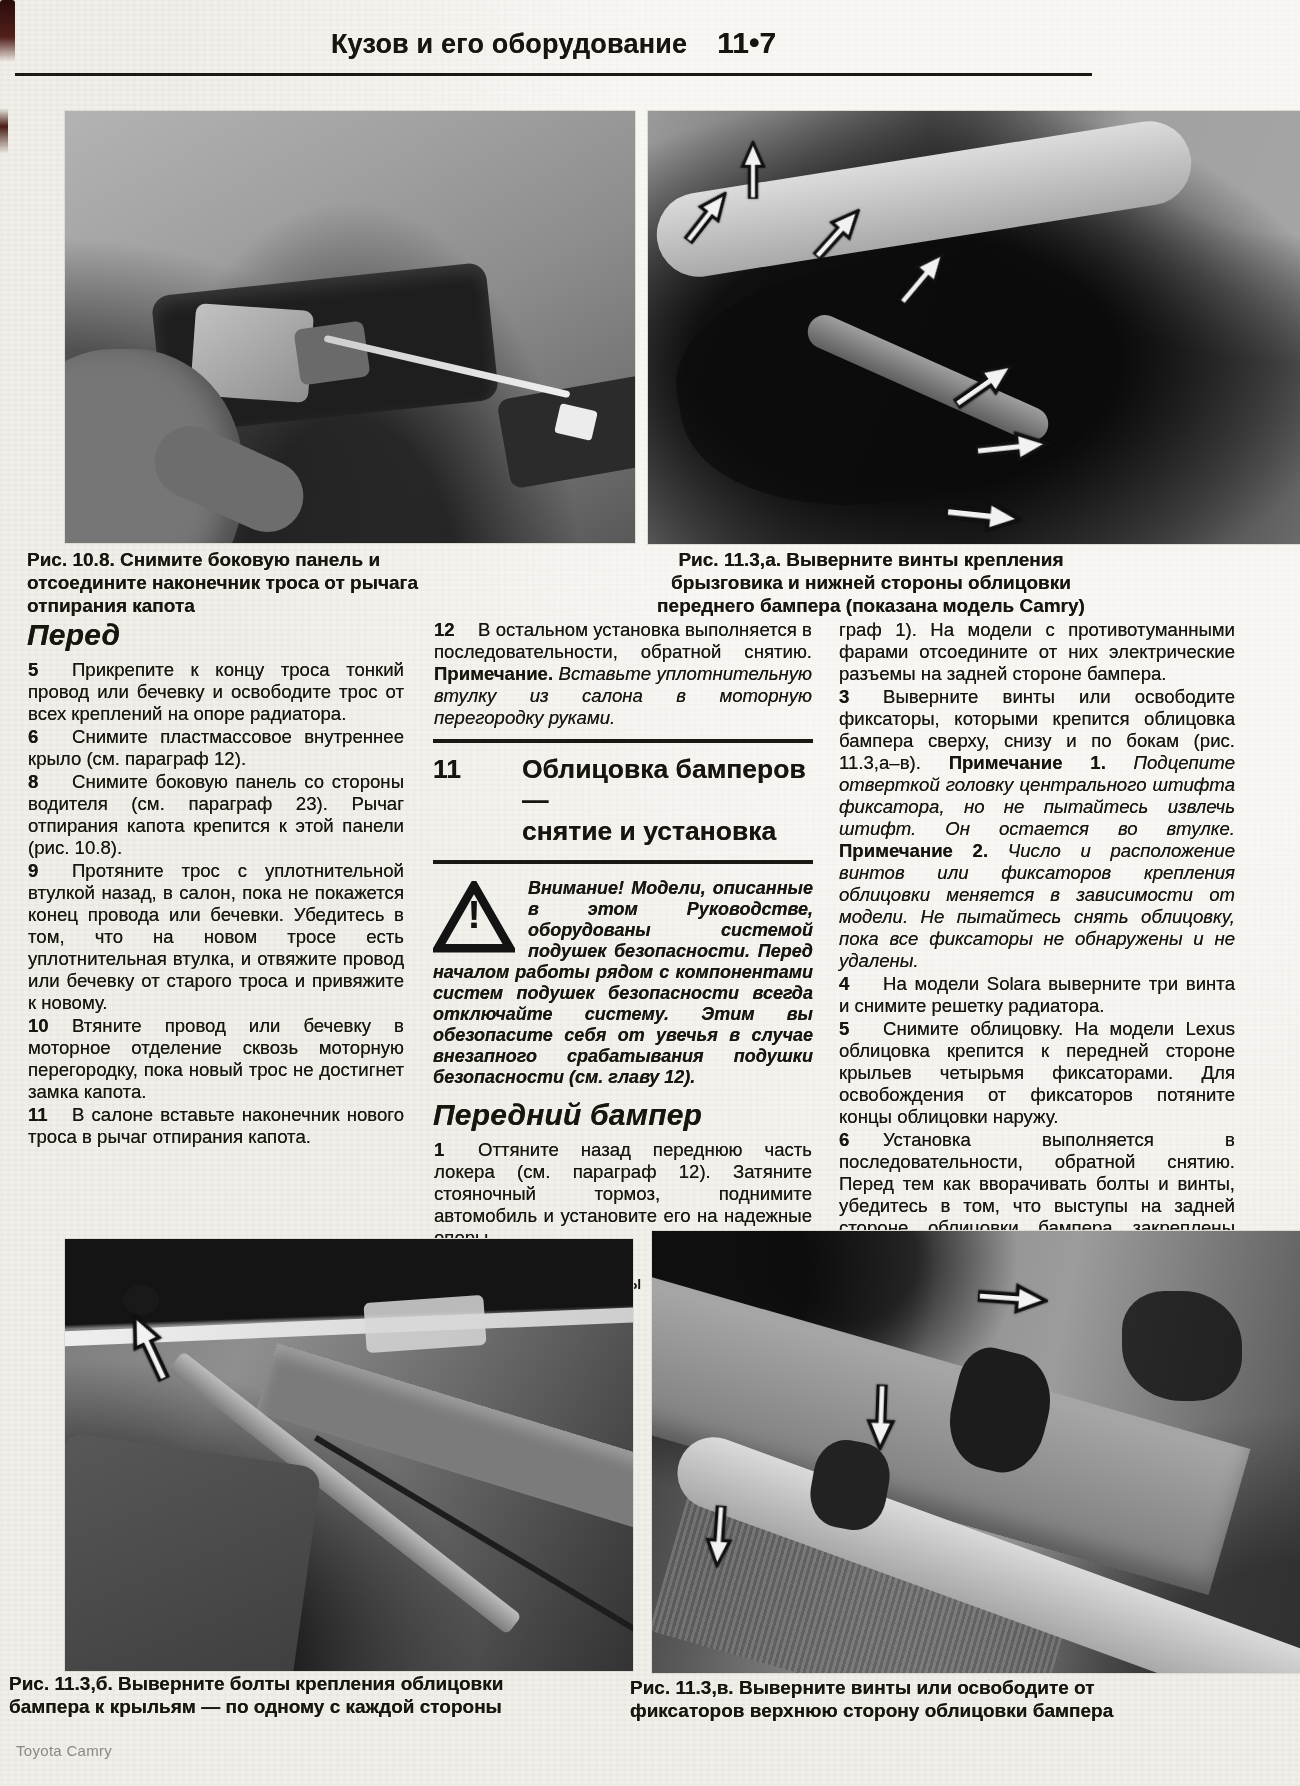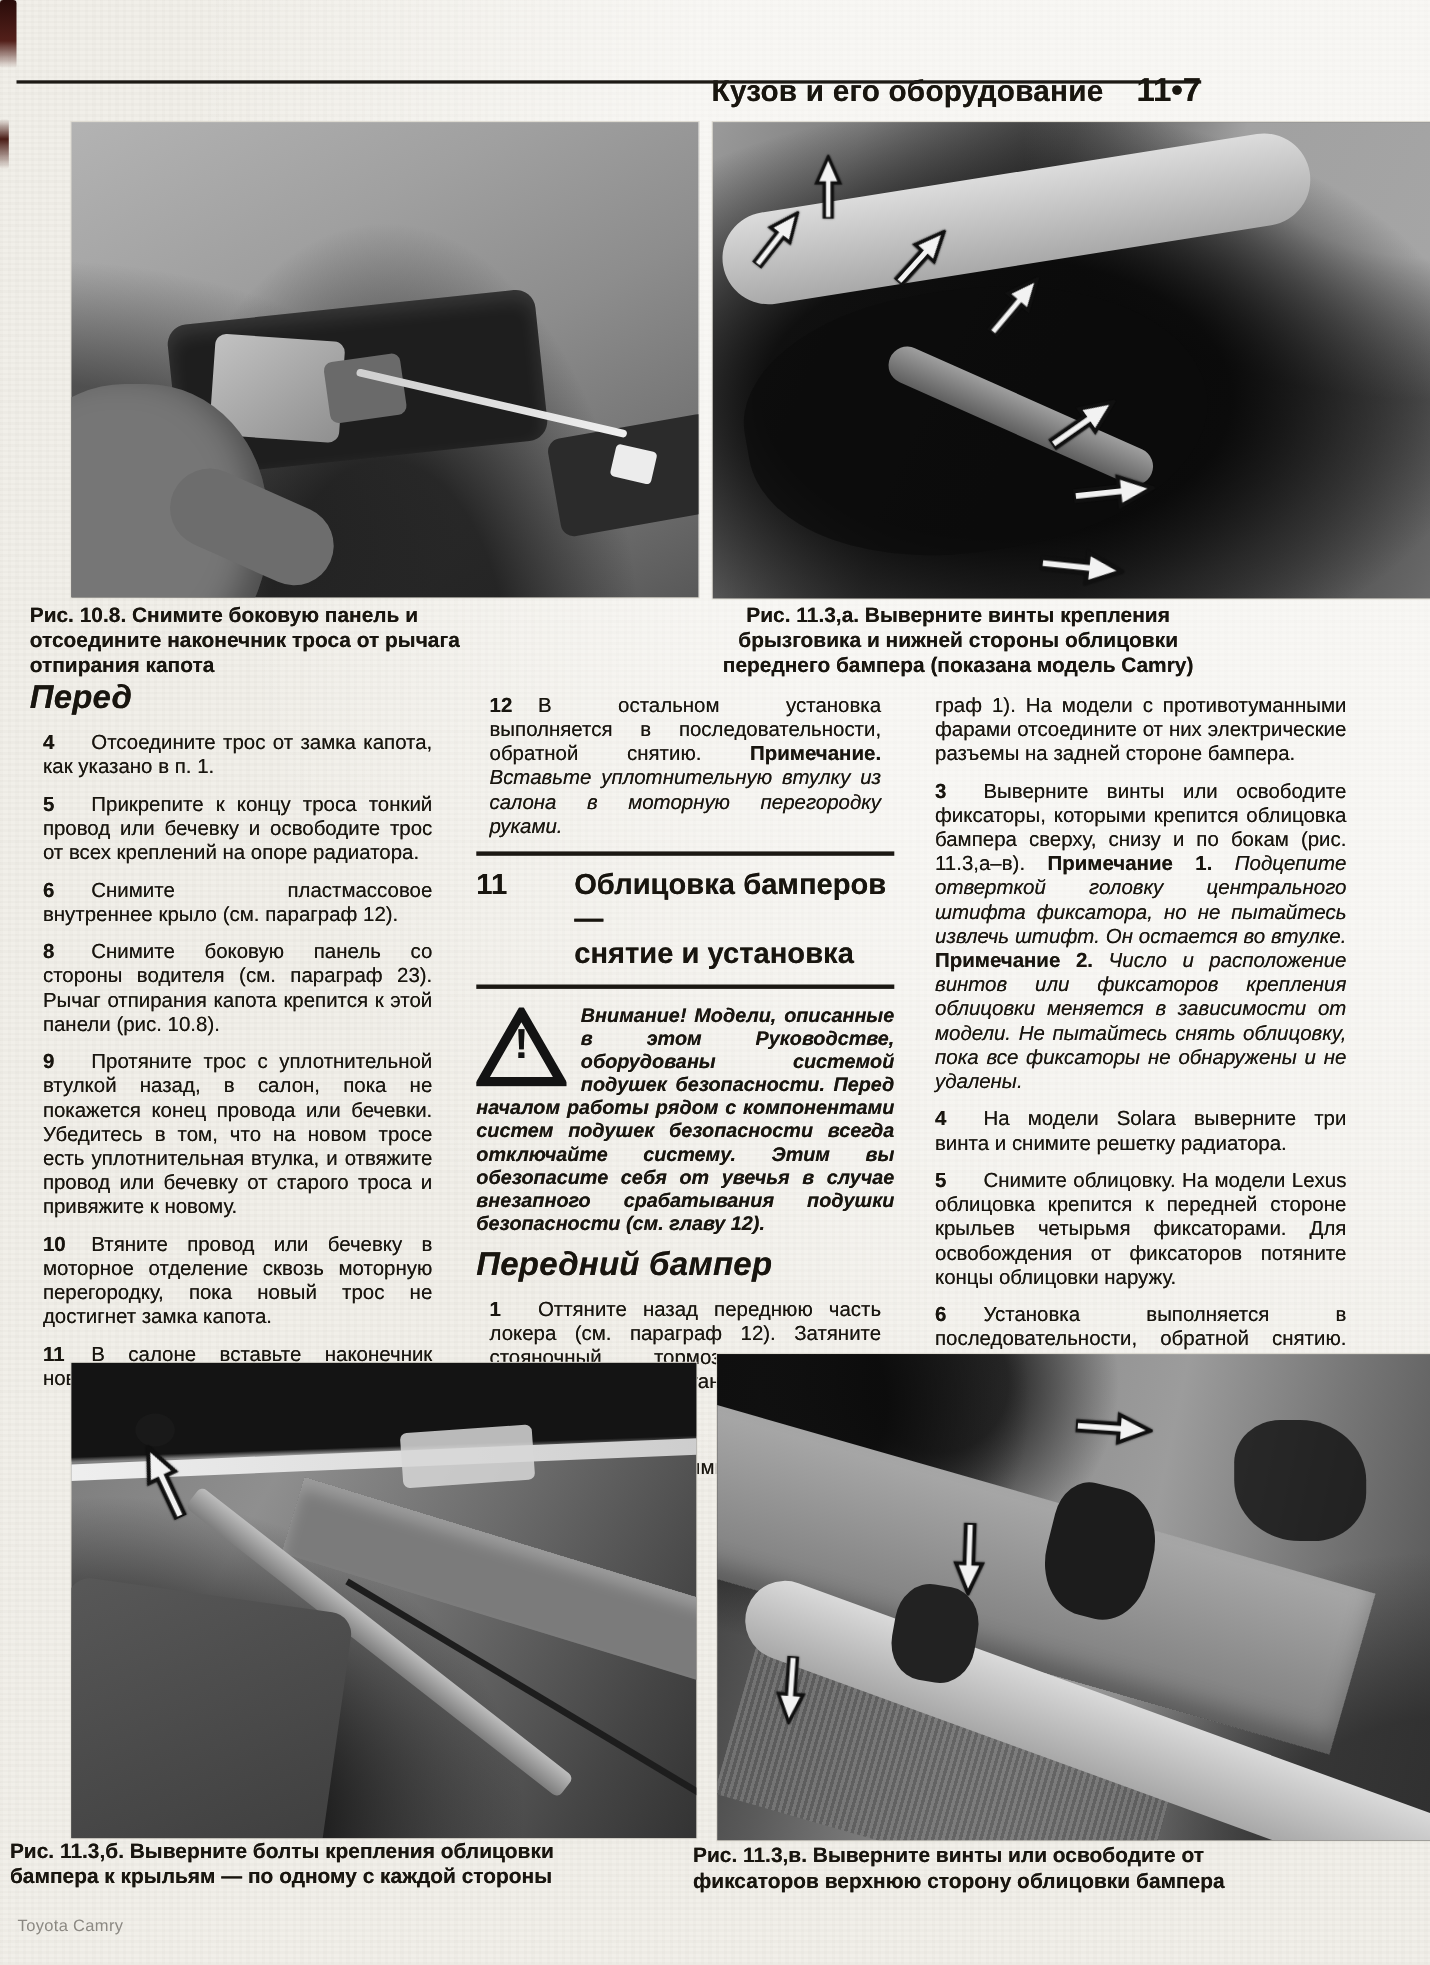--- a/index.html
+++ b/index.html
@@ -15,21 +15,21 @@
     color:#18150f;
   }
   .txtblur{text-shadow:0 0 .6px rgba(20,15,5,.75);}
 
   
   .smudge{position:absolute;border-radius:3px;}
   .s1{left:0;top:0;width:15px;height:62px;background:linear-gradient(180deg,#2a0c0a,#53201a 60%,rgba(83,32,26,0));}
   .s2{left:0;top:108px;width:8px;height:46px;background:linear-gradient(180deg,rgba(70,25,20,.0),#4a1d16 40%,rgba(70,25,20,0));}
 
   
-  .hdr{position:absolute;left:15px;top:26px;width:1077px;text-align:right;white-space:nowrap;margin-top:40px;}
+  .hdr{position:absolute;left:15px;top:26px;width:1077px;text-align:center;white-space:nowrap;}
   .h-title{font-size:27px;font-weight:700;letter-spacing:.2px;}
   .h-num{font-size:30px;font-weight:700;margin-left:30px;}
   .hdr-rule{position:absolute;left:15px;top:73px;width:1077px;height:3px;background:#1c1914;}
 
   
   .photo{position:absolute;overflow:hidden;box-shadow:0 0 0 1px #dedbd2;}
   .photo div{position:absolute;}
   .photo-tl{left:25px;top:95px;width:570px;height:432px;
     background:
       radial-gradient(ellipse at 50% 118%, rgba(25,25,25,.85) 0 28%, transparent 58%),
@@ -90,21 +90,21 @@
   .cap-tl{left:27px;top:548px;width:470px;}
   .cap-tr{left:630px;top:548px;width:482px;text-align:center;}
   .cap-bl{left:9px;top:1672px;width:560px;}
   .cap-br{left:630px;top:1676px;width:524px;}
 
   
   .col{position:absolute;top:618px;font-size:18.6px;line-height:22px;text-align:justify;}
   .col1{left:27px;width:378px;}
   .col2{left:433px;width:380px;}
   .col3{left:838px;width:398px;}
-  .step{margin:12px;}
+  .step{margin:1px;}
   .num{display:inline-block;min-width:44px;font-weight:700;font-style:normal;}
   .seg-b{font-weight:700;}
   .seg-i{font-style:italic;}
   .seg-bi{font-weight:700;font-style:italic;}
   .subheading{font-style:italic;font-weight:700;font-size:30px;line-height:34px;margin:8px 0 7px;letter-spacing:.2px;}
   .col .subheading:first-child{margin-top:0;}
   .section-box{display:flex;border-top:4px solid #1b1813;border-bottom:4px solid #1b1813;padding:11px 0 13px;margin:10px 0 14px;font-weight:700;font-size:26.5px;line-height:31px;text-align:left;}
   .sec-num{width:60px;flex:0 0 auto;}
   .sec-title{flex:1;margin-left:29px;}
   .warning{margin:2px 0 10px;font-weight:700;font-style:italic;font-size:18px;line-height:21px;}
@@ -164,21 +164,20 @@
     <svg class="arr" style="left:298px;top:388px;width:76px;transform:rotate(6deg)" viewBox="0 0 100 44">
         <polygon points="0,16 56,16 56,4 97,22 56,40 56,28 0,28" fill="#f2f2f2" stroke="#101010" stroke-width="5"></polygon>
       </svg>
   </figure>
 
   <p class="caption cap-tl txtblur">Рис. 10.8. Снимите боковую панель и отсоедините наконечник троса от рычага отпирания капота</p>
   <p class="caption cap-tr txtblur">Рис. 11.3,а. Выверните винты крепления брызговика и нижней стороны облицовки переднего бампера (показана модель Camry)</p>
 
   <div class="col col1 txtblur">
       <div class="subheading">Перед</div>
-      <p class="step"><span class="num">4</span><span class="seg-n">Отсоедините трос от замка капота, как указано в п. 1.</span></p>
       <p class="step"><span class="num">5</span><span class="seg-n">Прикрепите к концу троса тонкий провод или бечевку и освободите трос от всех креплений на опоре радиатора.</span></p>
       <p class="step"><span class="num">6</span><span class="seg-n">Снимите пластмассовое внутреннее крыло (см. параграф 12).</span></p>
       <p class="step"><span class="num">8</span><span class="seg-n">Снимите боковую панель со стороны водителя (см. параграф 23). Рычаг отпирания капота крепится к этой панели (рис. 10.8).</span></p>
       <p class="step"><span class="num">9</span><span class="seg-n">Протяните трос с уплотнительной втулкой назад, в салон, пока не покажется конец провода или бечевки. Убедитесь в том, что на новом тросе есть уплотнительная втулка, и отвяжите провод или бечевку от старого троса и привяжите к новому.</span></p>
       <p class="step"><span class="num">10</span><span class="seg-n">Втяните провод или бечевку в моторное отделение сквозь моторную перегородку, пока новый трос не достигнет замка капота.</span></p>
       <p class="step"><span class="num">11</span><span class="seg-n">В салоне вставьте наконечник нового троса в рычаг отпирания капота.</span></p>
     </div>
   <div class="col col2 txtblur">
       <p class="step"><span class="num">12</span><span class="seg-n">В остальном установка выполняется в последовательности, обратной снятию. </span><span class="seg-b">Примечание. </span><span class="seg-i">Вставьте уплотнительную втулку из салона в моторную перегородку руками.</span></p>
       <div class="section-box">

